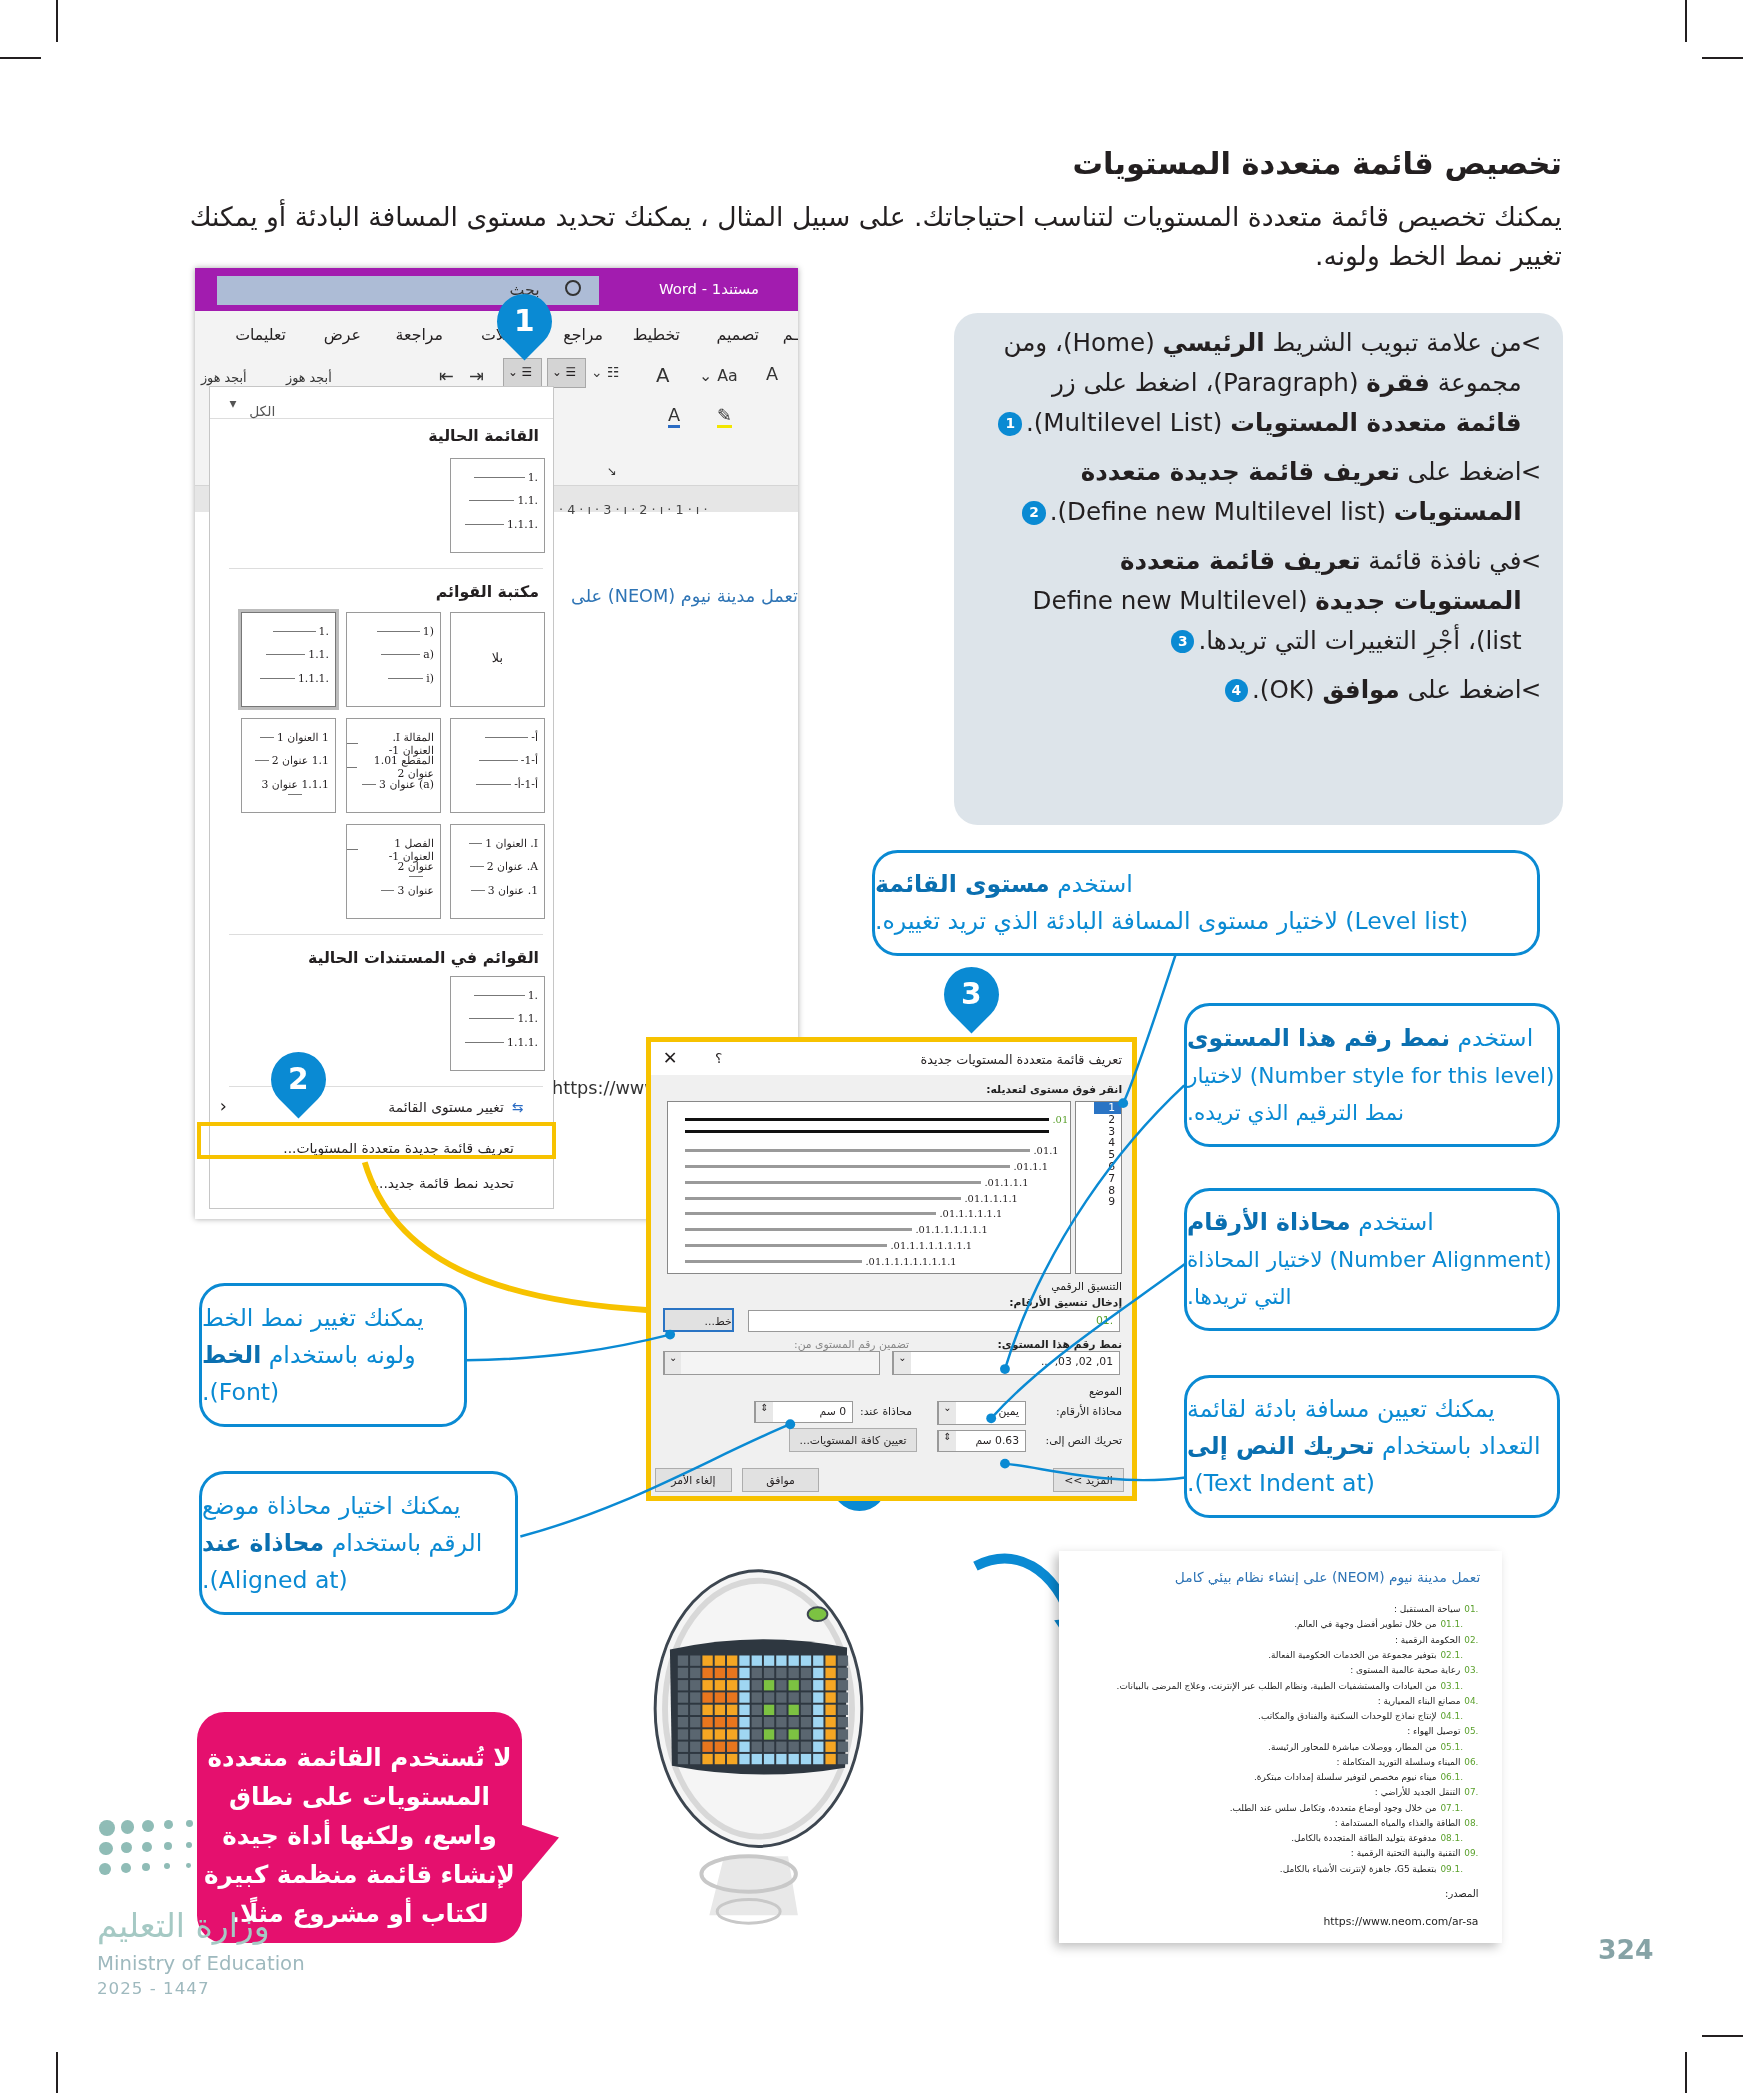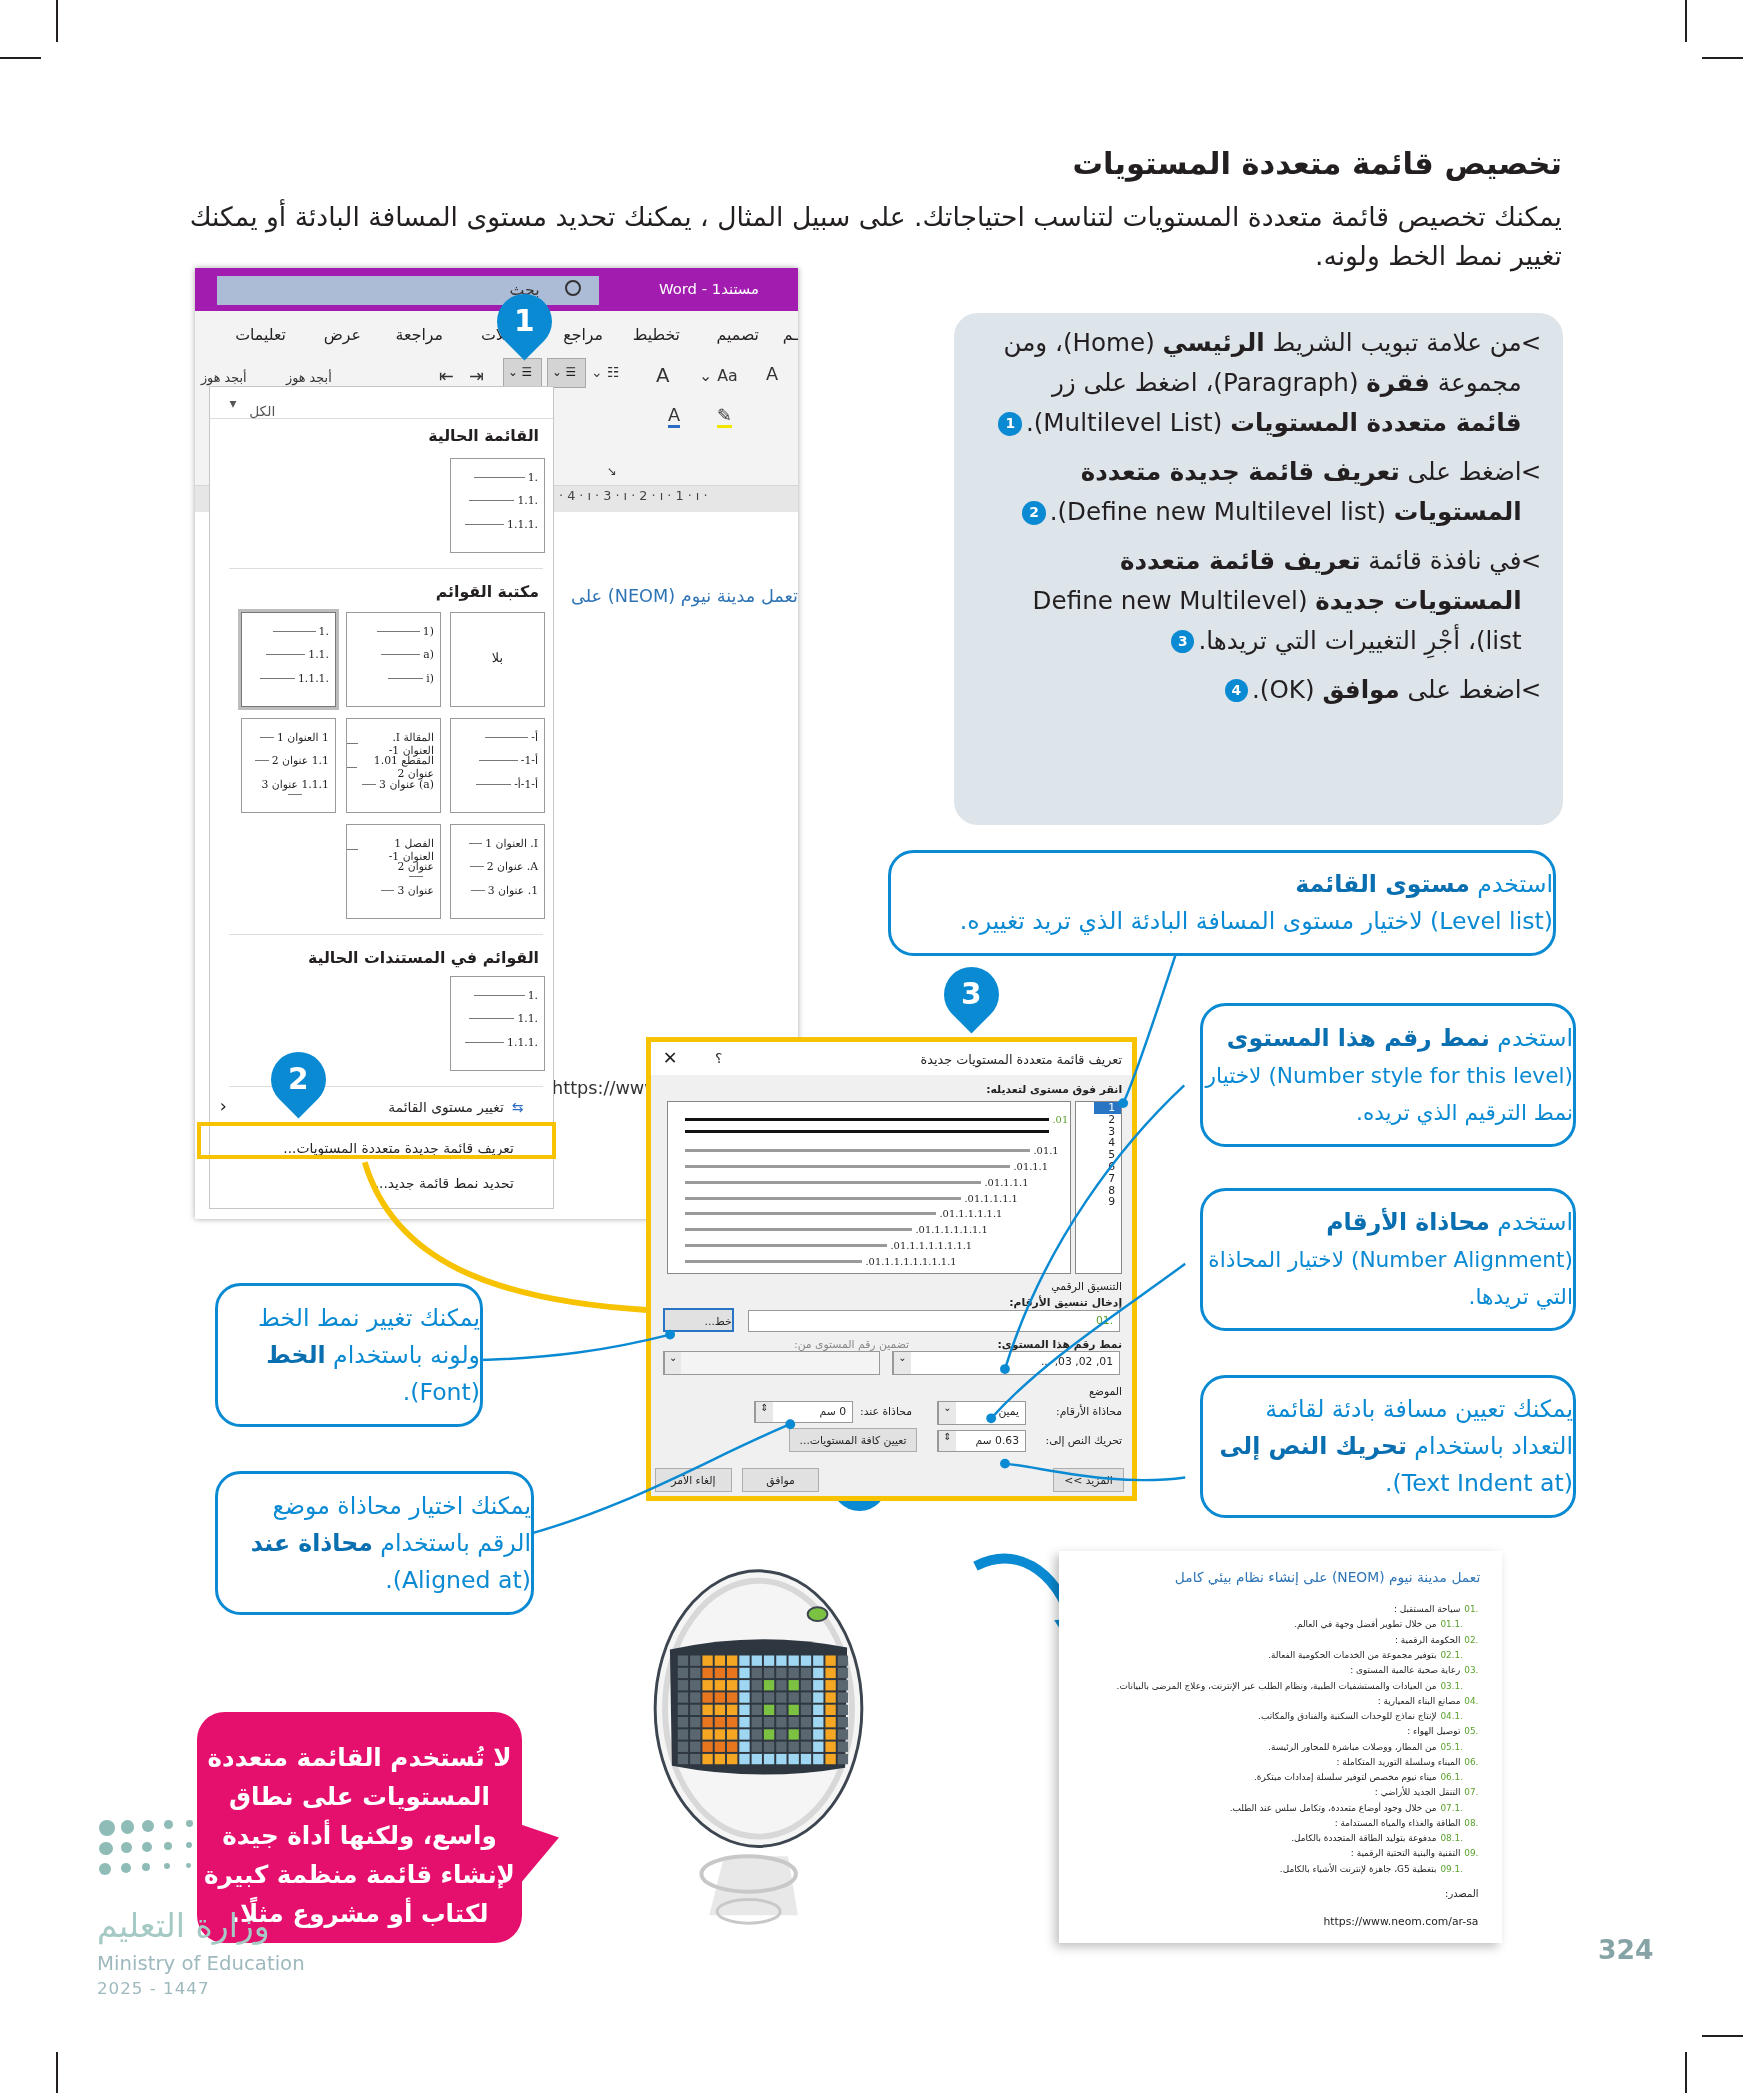--- a/index.html
+++ b/index.html
@@ -67,21 +67,21 @@
   .lvl-list .on { background: #2a74c4; color: #fff; margin-left: 17.7px; }
   .dlg-input { position: absolute; background: #fff; border: 1px solid #999; font-size: 10.8px; direction: rtl; padding: 3px 5.9px; }
   .dlg-btn { position: absolute; background: #e1e1e1; border: 1px solid #adadad; font-size: 10.8px; text-align: center; direction: rtl; padding-top: 4.9px; }
   .dlg-combo-arrow { position: absolute; width: 17.7px; border-left: 1px solid #999; background: #e8e8e8; font-size: 9.9px; text-align: center; }
 
   
   .pin { position: absolute; width: 55px; height: 55px; background: #0a8ad3; color: #fff; font-size: 29.6px; font-weight: bold; text-align: center; line-height: 55px; border-radius: 50% 50% 50% 0; transform: rotate(-45deg); }
   .pin span { display: inline-block; transform: rotate(45deg); }
 
   
-  .callout { position: absolute; border: 3.9px solid #0a8ad3; border-radius: 25.6px; background: #fff; color: #0a8ad3; font-size: 23.6px; line-height: 37px; text-align: right; direction: rtl; display: flex; flex-direction: column; justify-content: center; margin-left: 16px; }
+  .callout { position: absolute; border: 3.9px solid #0a8ad3; border-radius: 25.6px; background: #fff; color: #0a8ad3; font-size: 23.6px; line-height: 37px; text-align: left; direction: rtl; display: flex; flex-direction: column; justify-content: center; }
   .callout b { color: #0a6fb0; }
 
   .connector { position: absolute; pointer-events: none; }
 
   
   .preview { position: absolute; left: 1059px; top: 1551px; width: 443px; height: 392px; background: #fff; box-shadow: -3.9px 3.9px 9.9px rgba(0,0,0,0.25); direction: rtl; }
   .pv-title { position: absolute; right: 21.7px; top: 17.7px; font-size: 13.8px; color: #2e74b5; white-space: nowrap; }
   .pv-line { position: absolute; font-size: 8.9px; white-space: nowrap; color: #222; }
   .pv-line .n { color: #5aa02c; margin-left: 3.9px; }
 
@@ -163,21 +163,21 @@
         <span style="font-size:12.8px;position:absolute;left:5.9px;top:4.9px;">¶‹</span>
       </div>
     <span class="rb" style="left:461px;top:5.9px;font-size:19.7px;">A</span>
     <span class="rb" style="left:504px;top:7.9px;font-size:15.8px;">⌄ Aa</span>
     <span class="rb" style="left:571px;top:5.9px;font-size:17.7px;">A</span>
     <span class="rb" style="left:473px;top:47px;font-size:17.7px;border-bottom:3.9px solid #2b6cc4;">A</span>
     <span class="rb" style="left:522px;top:47px;font-size:17.7px;border-bottom:3.9px solid #f2e600;">✎</span>
     <span class="rb" style="left:412px;top:106px;font-size:11.8px;">↘</span>
   </div>
   <div class="ruler">
-      <span style="position:absolute;left:364px;top:2px;">· 4 · ı · 3 · ı · 2 · ı · 1 · ı ·</span>
+      <span style="position:absolute;left:364px;top:16px;">· 4 · ı · 3 · ı · 2 · ı · 1 · ı ·</span>
     </div>
 
   <div class="doc-heading">تعمل مدينة نيوم (NEOM) على</div>
   <div id="doc-lines">
       <div class="doc-line" style="top: 360px; right: auto; left: 17.7px; direction: ltr;">
         <span class="txt">سياحة المستقبل :</span>
         <span class="num">1.</span>
       </div>
       <div class="doc-line" style="top: 381px; right: auto; left: 17.7px; direction: ltr;">
         <span class="txt">من خلال تطوير أفضل وجهة</span>

